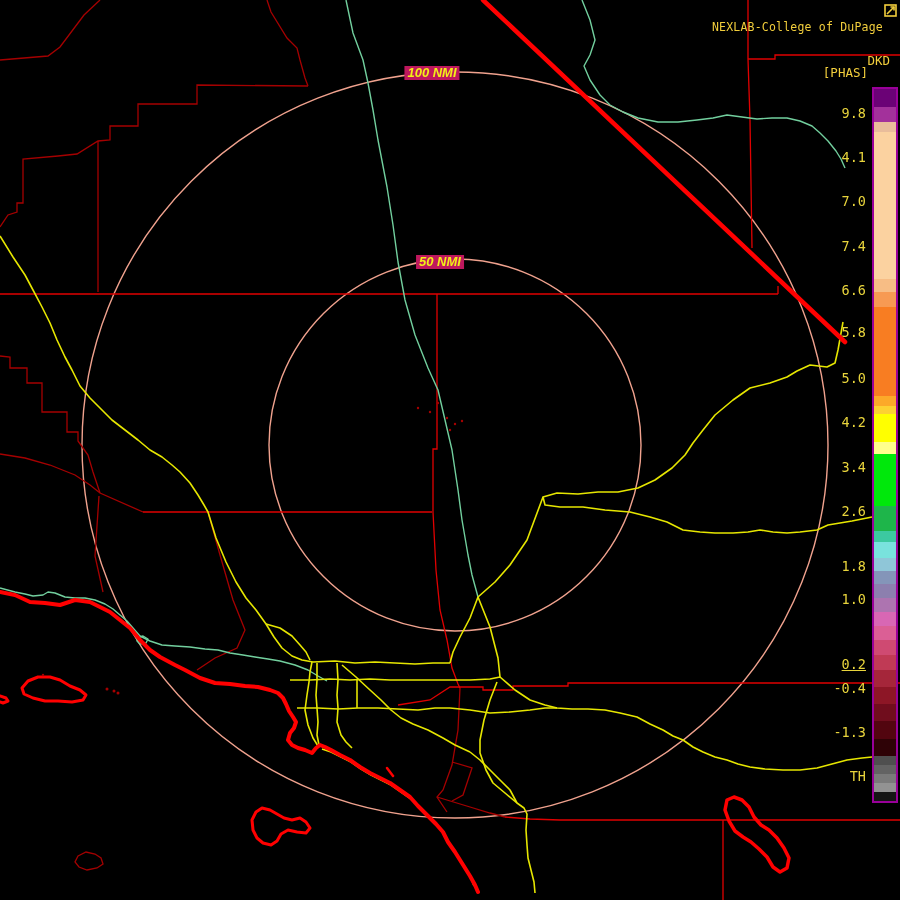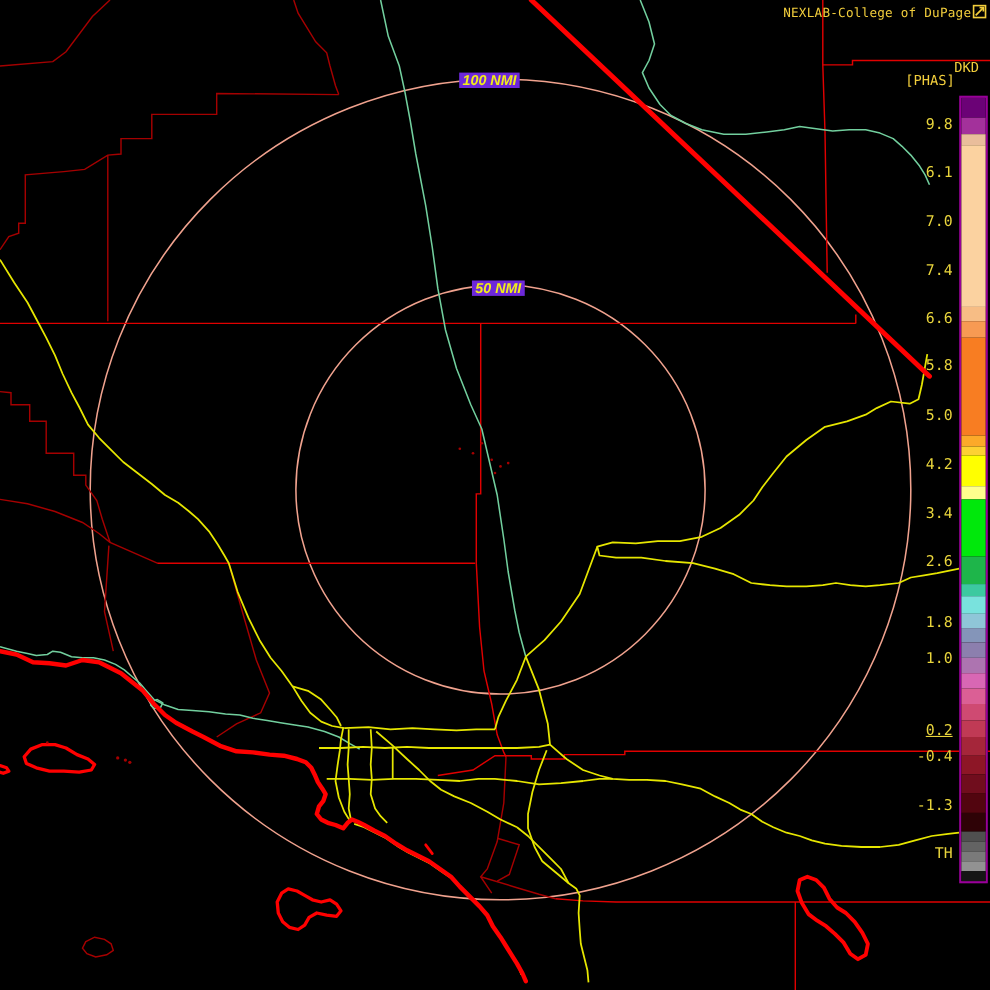--- a/index.html
+++ b/index.html
@@ -12,21 +12,21 @@
   .county{stroke:var(--county-dark);stroke-width:1.3;fill:none;}
   .countyb{stroke:var(--county-bright);stroke-width:1.3;fill:none;}
   .thickred{stroke:var(--thick-red);fill:none;stroke-linecap:round;stroke-linejoin:round;}
   .hwy{stroke:var(--highway);stroke-width:1.6;fill:none;stroke-linejoin:round;}
   .riv{stroke:var(--river);stroke-width:1.4;fill:none;stroke-linejoin:round;}
   .speck{fill:var(--county-dark);}
   .lbl{position:absolute;white-space:pre;}
   .ring-label{
     font-family:"Liberation Sans",sans-serif;font-weight:bold;font-style:italic;
     font-size:13px;color:var(--ring-label);transform:translate(-50%,-50%);
-    background:#6d28d9;padding:0 3px;line-height:14px;margin-left:13px;
+    background:#be185d;padding:0 3px;line-height:14px;
   }
   .header-text{font-size:11.5px;color:var(--header-text);letter-spacing:0.2px;}
   .prod{font-size:12.5px;color:var(--header-text);}
   .status-text{font-size:16px;color:var(--status-text);}
   #colorbar{
     position:absolute;left:872px;top:87px;width:22px;height:712px;
     border:2px solid var(--scale-border);background:#000;
   }
   #colorbar .seg{width:100%;}
   .scale-tick{
@@ -127,21 +127,21 @@
       <circle class="speck" cx="462" cy="421" r="1.2"></circle>
       <circle class="speck" cx="430" cy="412" r="1.2"></circle>
       <circle class="speck" cx="418" cy="408" r="1.2"></circle>
       <circle class="speck" cx="450" cy="430" r="1.2"></circle>
     </g>
   </svg>
 
   <div class="lbl ring-label" style="left:432px;top:73px;">100 NMI</div>
   <div class="lbl ring-label" style="left:440px;top:262px;">50 NMI</div>
 
-  <div class="lbl header-text" style="left:712px;top:4px;">NEXLAB-College of DuPage</div>
+  <div class="lbl header-text" style="left:712px;top:20px;">NEXLAB-College of DuPage</div>
 
   <svg class="logo" viewBox="0 0 13 13">
     <rect x="1" y="1" width="11" height="11" fill="none" stroke="#f2ce3c" stroke-width="1.6"></rect>
     <path d="M10,3 L3,10" stroke="#f2ce3c" stroke-width="1.6" fill="none"></path>
     <path d="M6.5,3 L10,3 L10,6.5" stroke="#f2ce3c" stroke-width="1.6" fill="none"></path>
   </svg>
 
   <div class="lbl prod" style="right:10px;top:53px;">DKD</div>
   <div class="lbl prod" style="right:32px;top:65px;">[PHAS]</div>
 
@@ -175,21 +175,21 @@
       <div class="seg" style="height: 18px; background: rgb(82, 5, 15);"></div>
       <div class="seg" style="height: 17px; background: rgb(46, 2, 6);"></div>
       <div class="seg" style="height: 9px; background: rgb(79, 79, 79);"></div>
       <div class="seg" style="height: 9px; background: rgb(99, 99, 99);"></div>
       <div class="seg" style="height: 9px; background: rgb(122, 122, 122);"></div>
       <div class="seg" style="height: 9px; background: rgb(146, 146, 146);"></div>
       <div class="seg" style="height: 9px; background: rgb(21, 21, 21);"></div>
     </div>
   <div>
       <div class="scale-tick" style="top: 113px;">9.8</div>
-      <div class="scale-tick" style="top: 157.2px;">6.1</div>
+      <div class="scale-tick" style="top: 157.2px;">4.1</div>
       <div class="scale-tick" style="top: 201.4px;">7.0</div>
       <div class="scale-tick" style="top: 245.6px;">7.4</div>
       <div class="scale-tick" style="top: 289.8px;">6.6</div>
       <div class="scale-tick" style="top: 332px;">5.8</div>
       <div class="scale-tick" style="top: 378.2px;">5.0</div>
       <div class="scale-tick" style="top: 422.4px;">4.2</div>
       <div class="scale-tick" style="top: 466.6px;">3.4</div>
       <div class="scale-tick" style="top: 510.8px;">2.6</div>
       <div class="scale-tick" style="top: 555px; margin-top: 11px;">1.8</div>
       <div class="scale-tick" style="top: 599.2px;">1.0</div>

